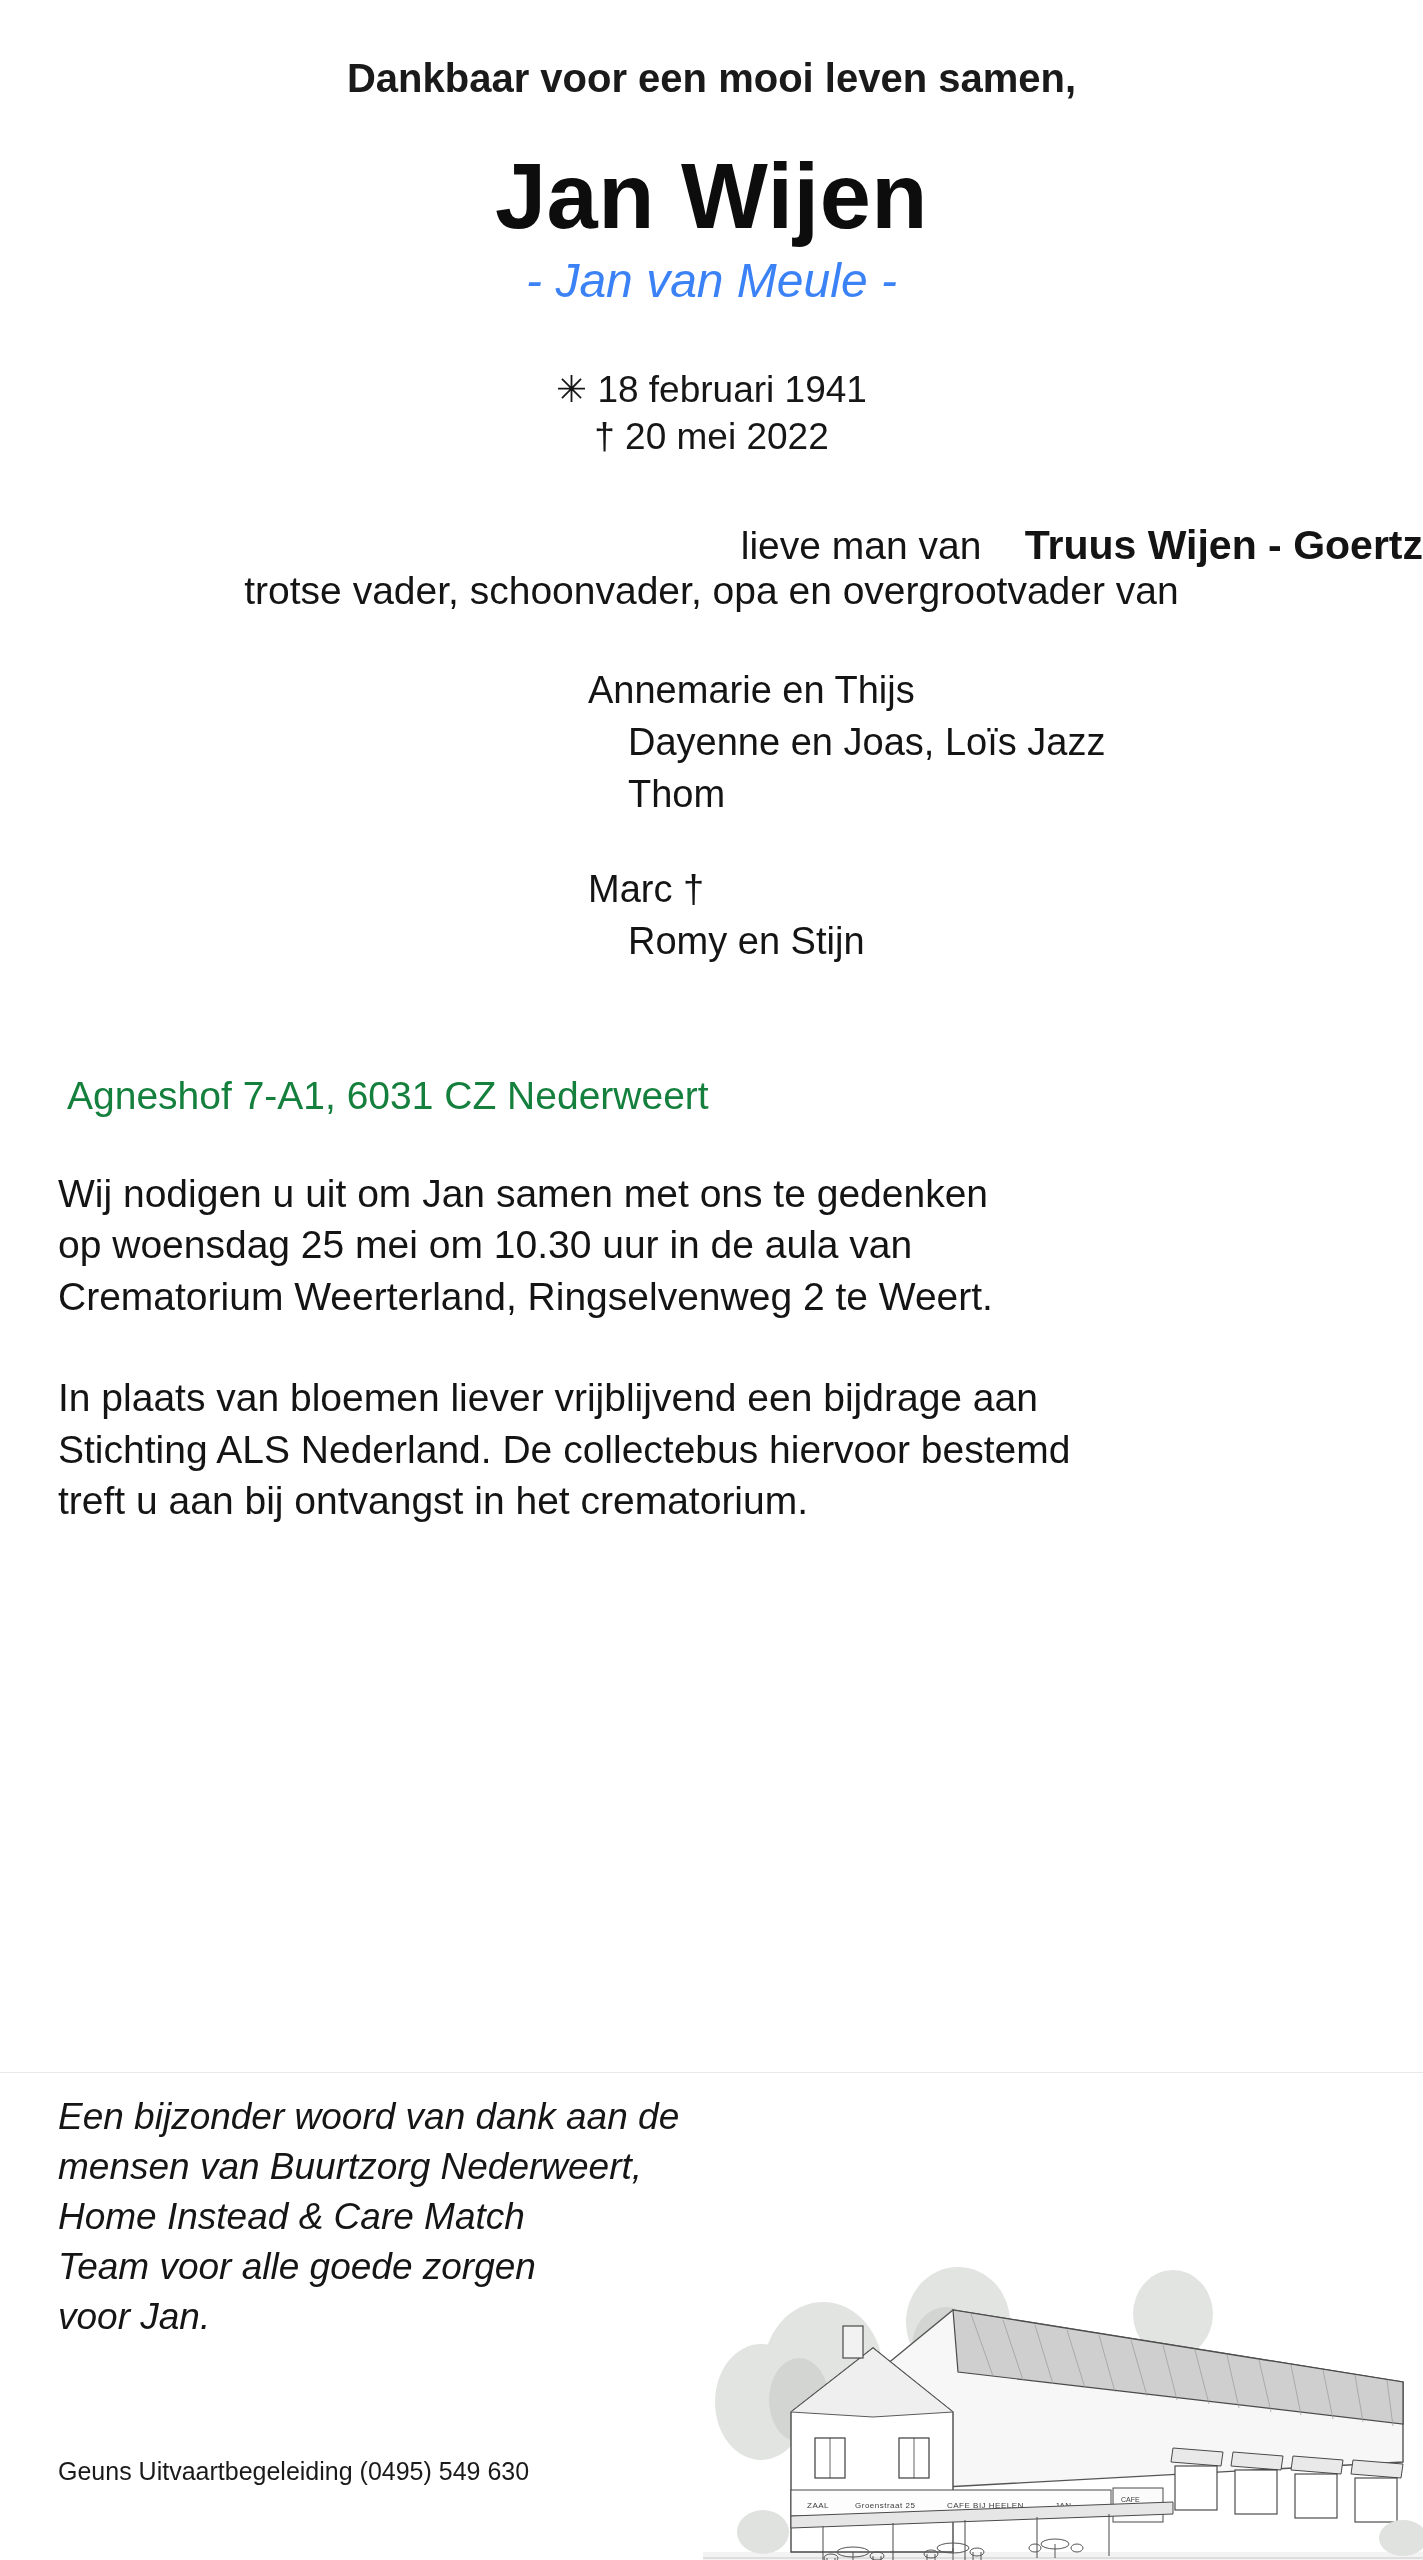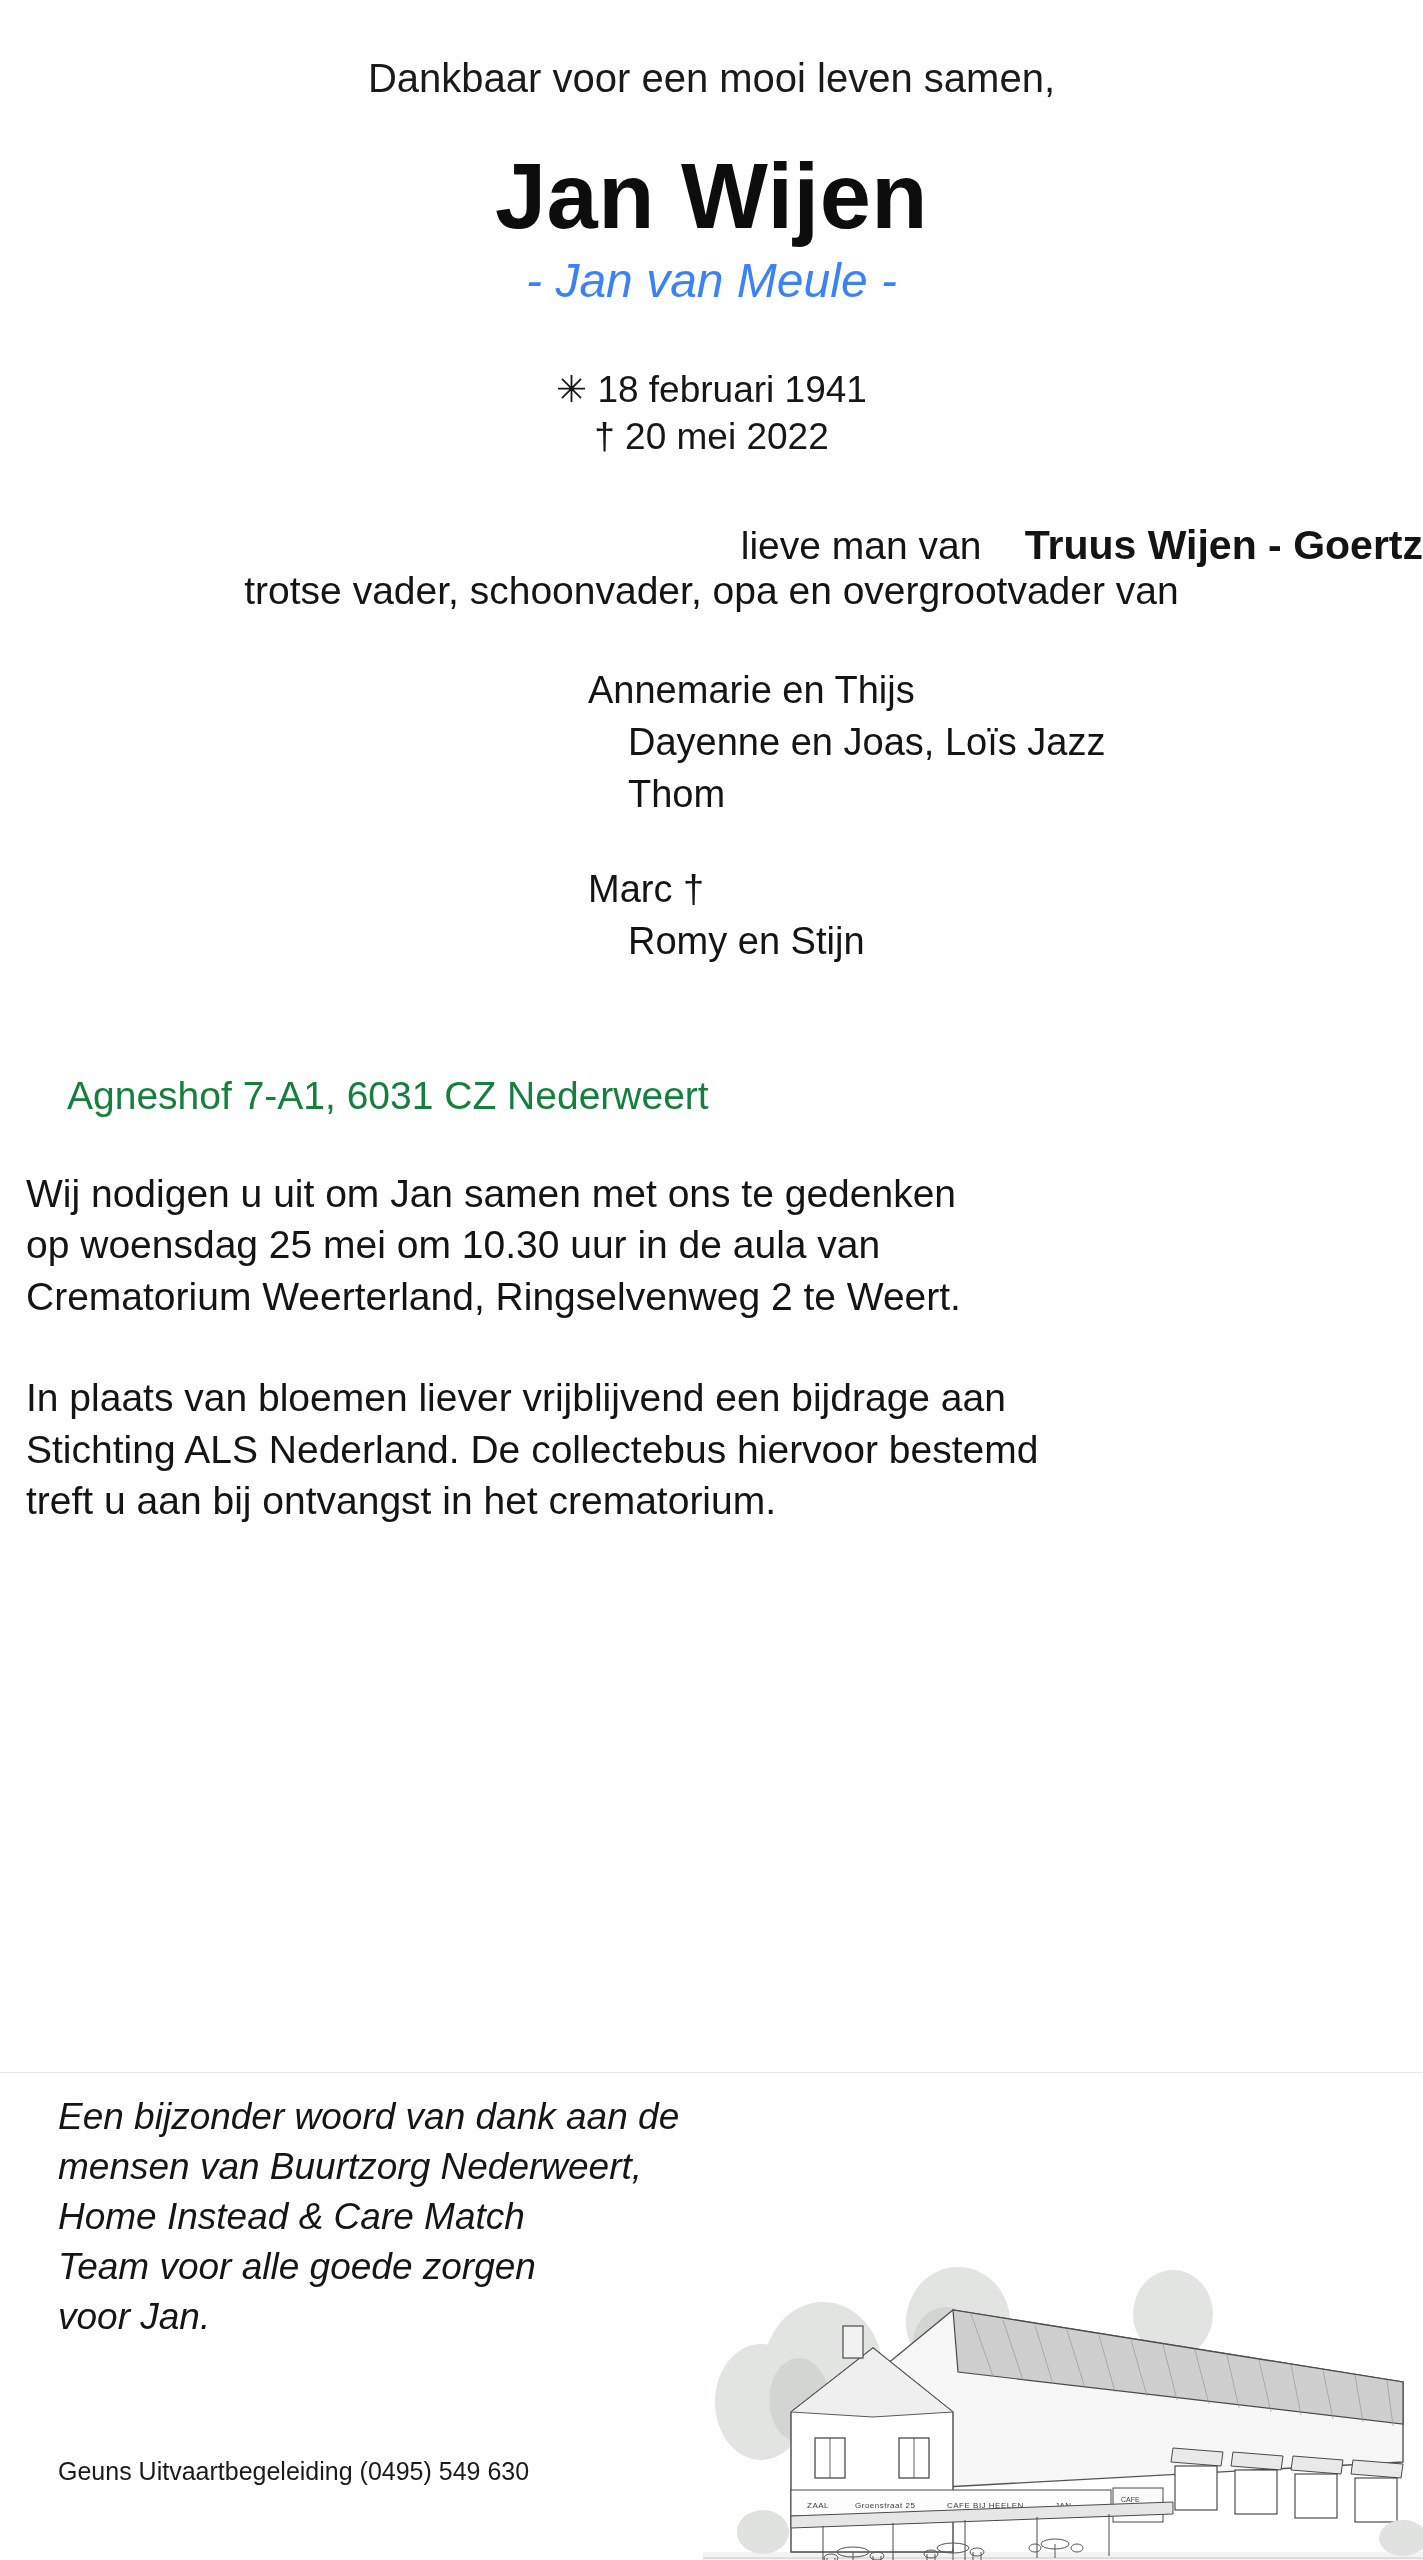--- a/index.html
+++ b/index.html
@@ -24,21 +24,21 @@
     padding: 0;
   }
 
   .center { text-align: center; }
 
   .intro {
     margin-top: 52px;
     font-size: 40px;
     line-height: 1.30;
     color: #1a1a1a;
-    font-weight: 400;
+    font-weight: 700;
   }
   .intro .line { display: block; }
 
   .name {
     margin-top: 44px;
     font-size: 92px;
     font-weight: 700;
     letter-spacing: 0.5px;
     color: #0d0d0d;
     line-height: 1.05;
@@ -88,21 +88,21 @@
   .address {
     margin-top: 106px;
     padding-left: 67px;
     font-size: 39px;
     color: #15803d;
     text-align: left;
   }
 
   .para {
     margin-top: 50px;
-    padding-left: 26px;
+    padding-left: 58px;
     padding-right: 58px;
     font-size: 39px;
     line-height: 1.32;
     color: #141414;
     text-align: left;
   }
   .para .line { display: block; }
 
   .thanks {
     position: absolute;

